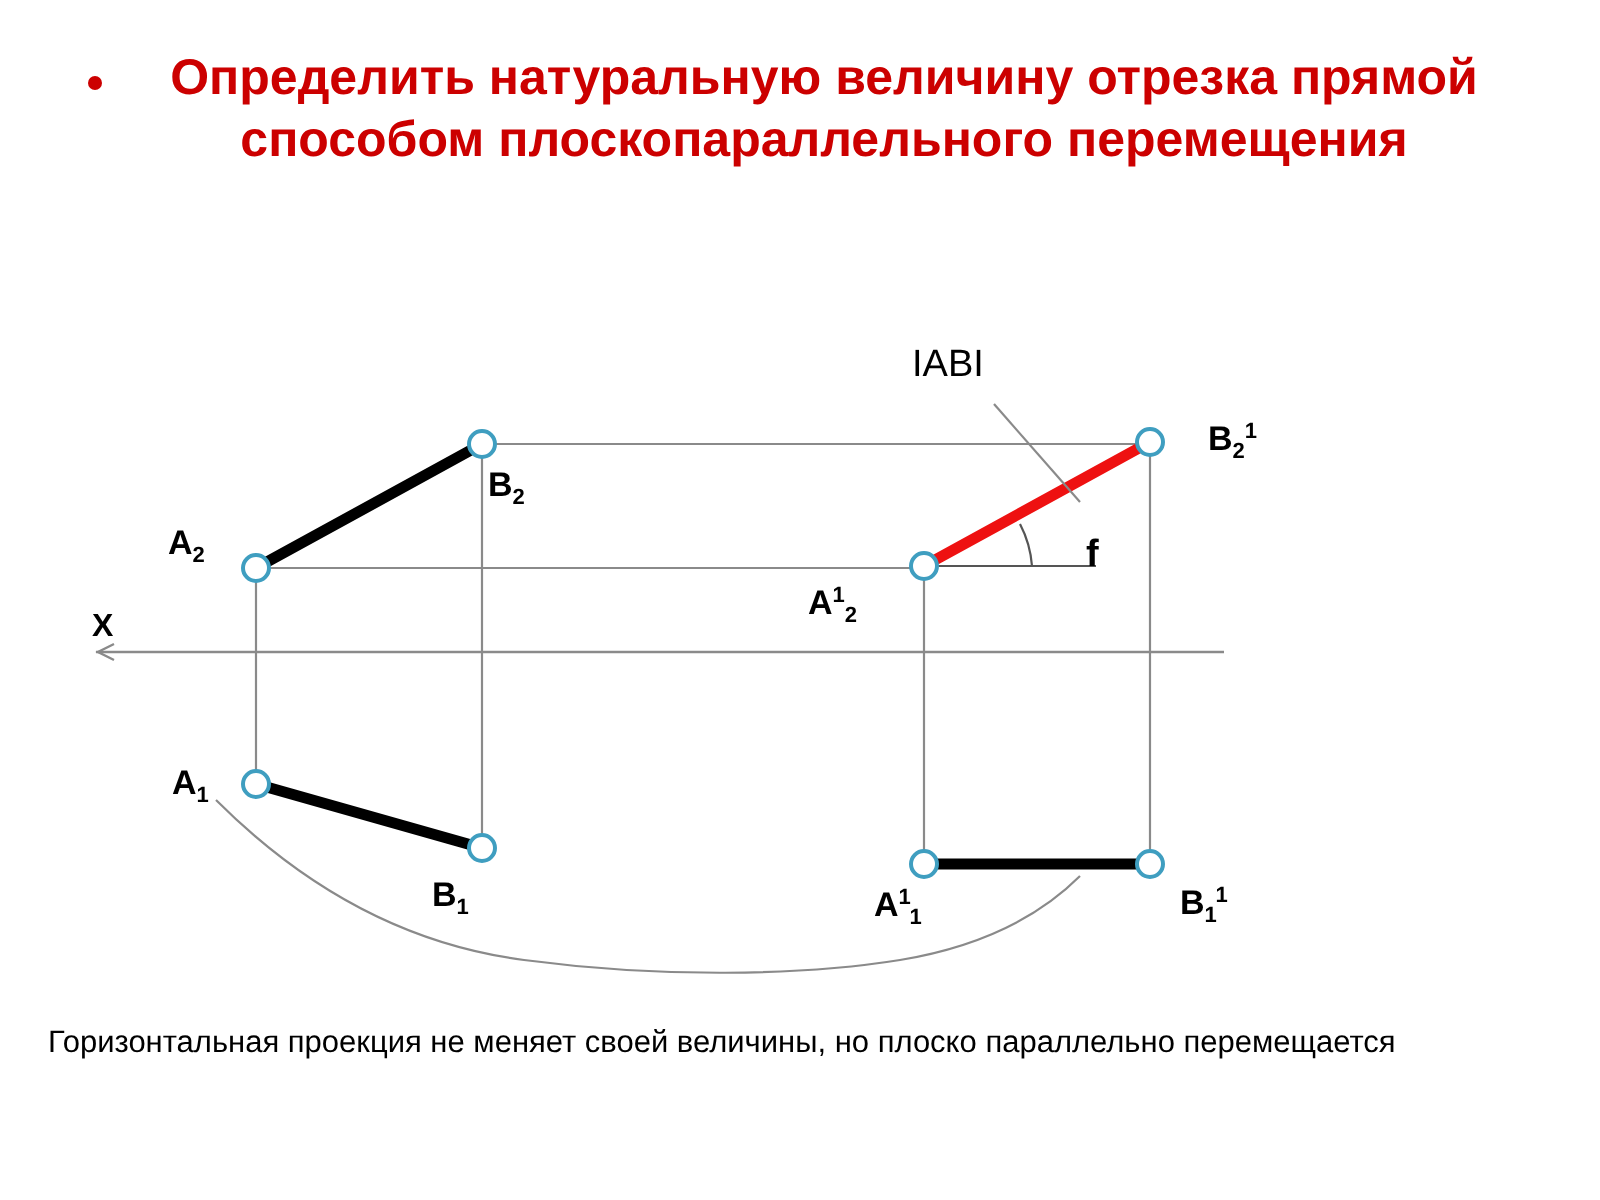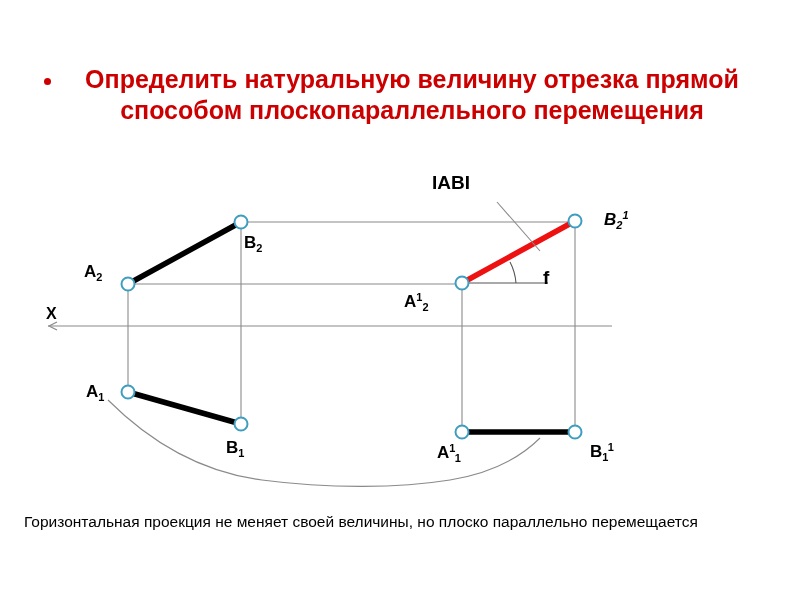--- a/index.html
+++ b/index.html
@@ -14,21 +14,20 @@
     overflow: hidden;
     position: relative;
   }
 
   
   .title-block {
     position: absolute;
     left: 30px;
     top: 24px;
     width: 740px;
-    margin-top: 40px;
   }
   .title-bullet {
     position: absolute;
     left: 14px;
     top: 14px;
     width: 7px;
     height: 7px;
     border-radius: 50%;
     background: #cc0000;
   }
@@ -75,21 +74,22 @@
     vertical-align: baseline;
     position: relative;
     top: -6px;
   }
   .lbl-x {
     font-size: 16px;
     font-weight: bold;
   }
   .lbl-iabi {
     font-size: 19px;
-    font-weight: bold;
+    font-weight: normal;
+    margin-left: 24px;
   }
   .lbl-f {
     font-size: 19px;
     font-weight: bold;
   }
 
   
   .caption {
     position: absolute;
     left: 24px;
@@ -165,29 +165,29 @@
   </span>
 
   <span class="lbl" style="left:244px; top:43px;margin-top:40px;">
     <span>B</span><sub>2</sub>
   </span>
 
   <span class="lbl" style="left:86px; top:232px;text-align:center;">
     <span>A</span><sub>1</sub>
   </span>
 
-  <span class="lbl" style="left:226px; top:288px;">
+  <span class="lbl" style="left:216px; top:288px;">
     <span>B</span><sub>1</sub>
   </span>
 
   <span class="lbl" style="left:404px; top:142px;text-align:center;">
     <span>A</span><sup>1</sup><sub>2</sub>
   </span>
 
-  <span class="lbl" style="left:604px; top:60px;font-style:italic;">
+  <span class="lbl" style="left:604px; top:60px;">
     <span>B</span><sub>2</sub><sup>1</sup>
   </span>
 
   <span class="lbl" style="left:437px; top:293px;">
     <span>A</span><sup>1</sup><sub>1</sub>
   </span>
 
   <span class="lbl" style="left:590px; top:292px;">
     <span>B</span><sub>1</sub><sup>1</sup>
   </span>

